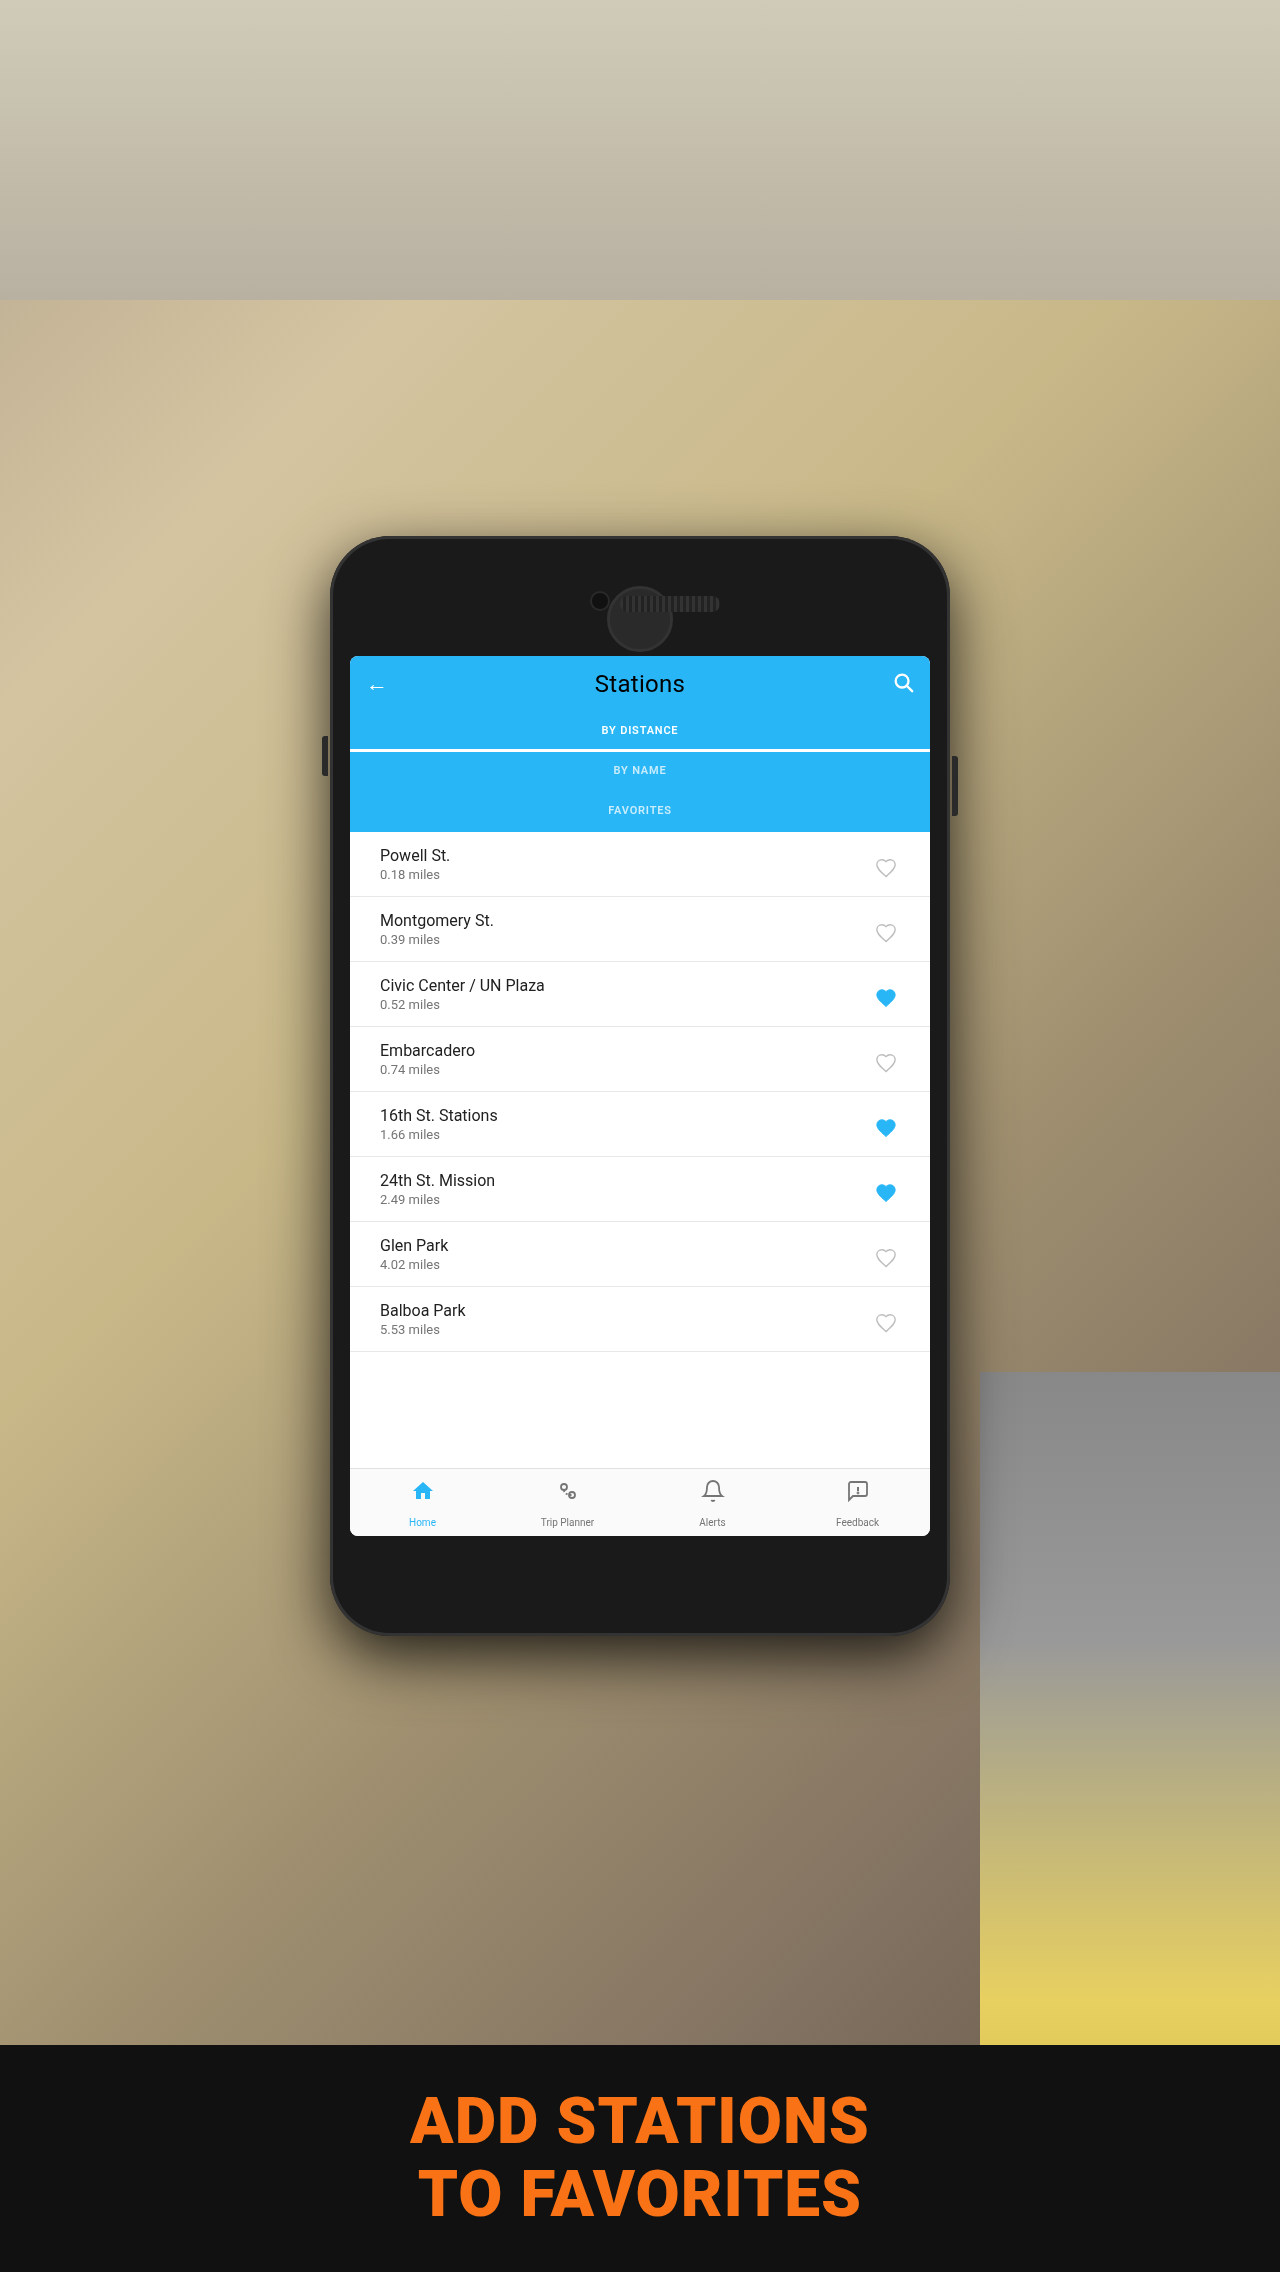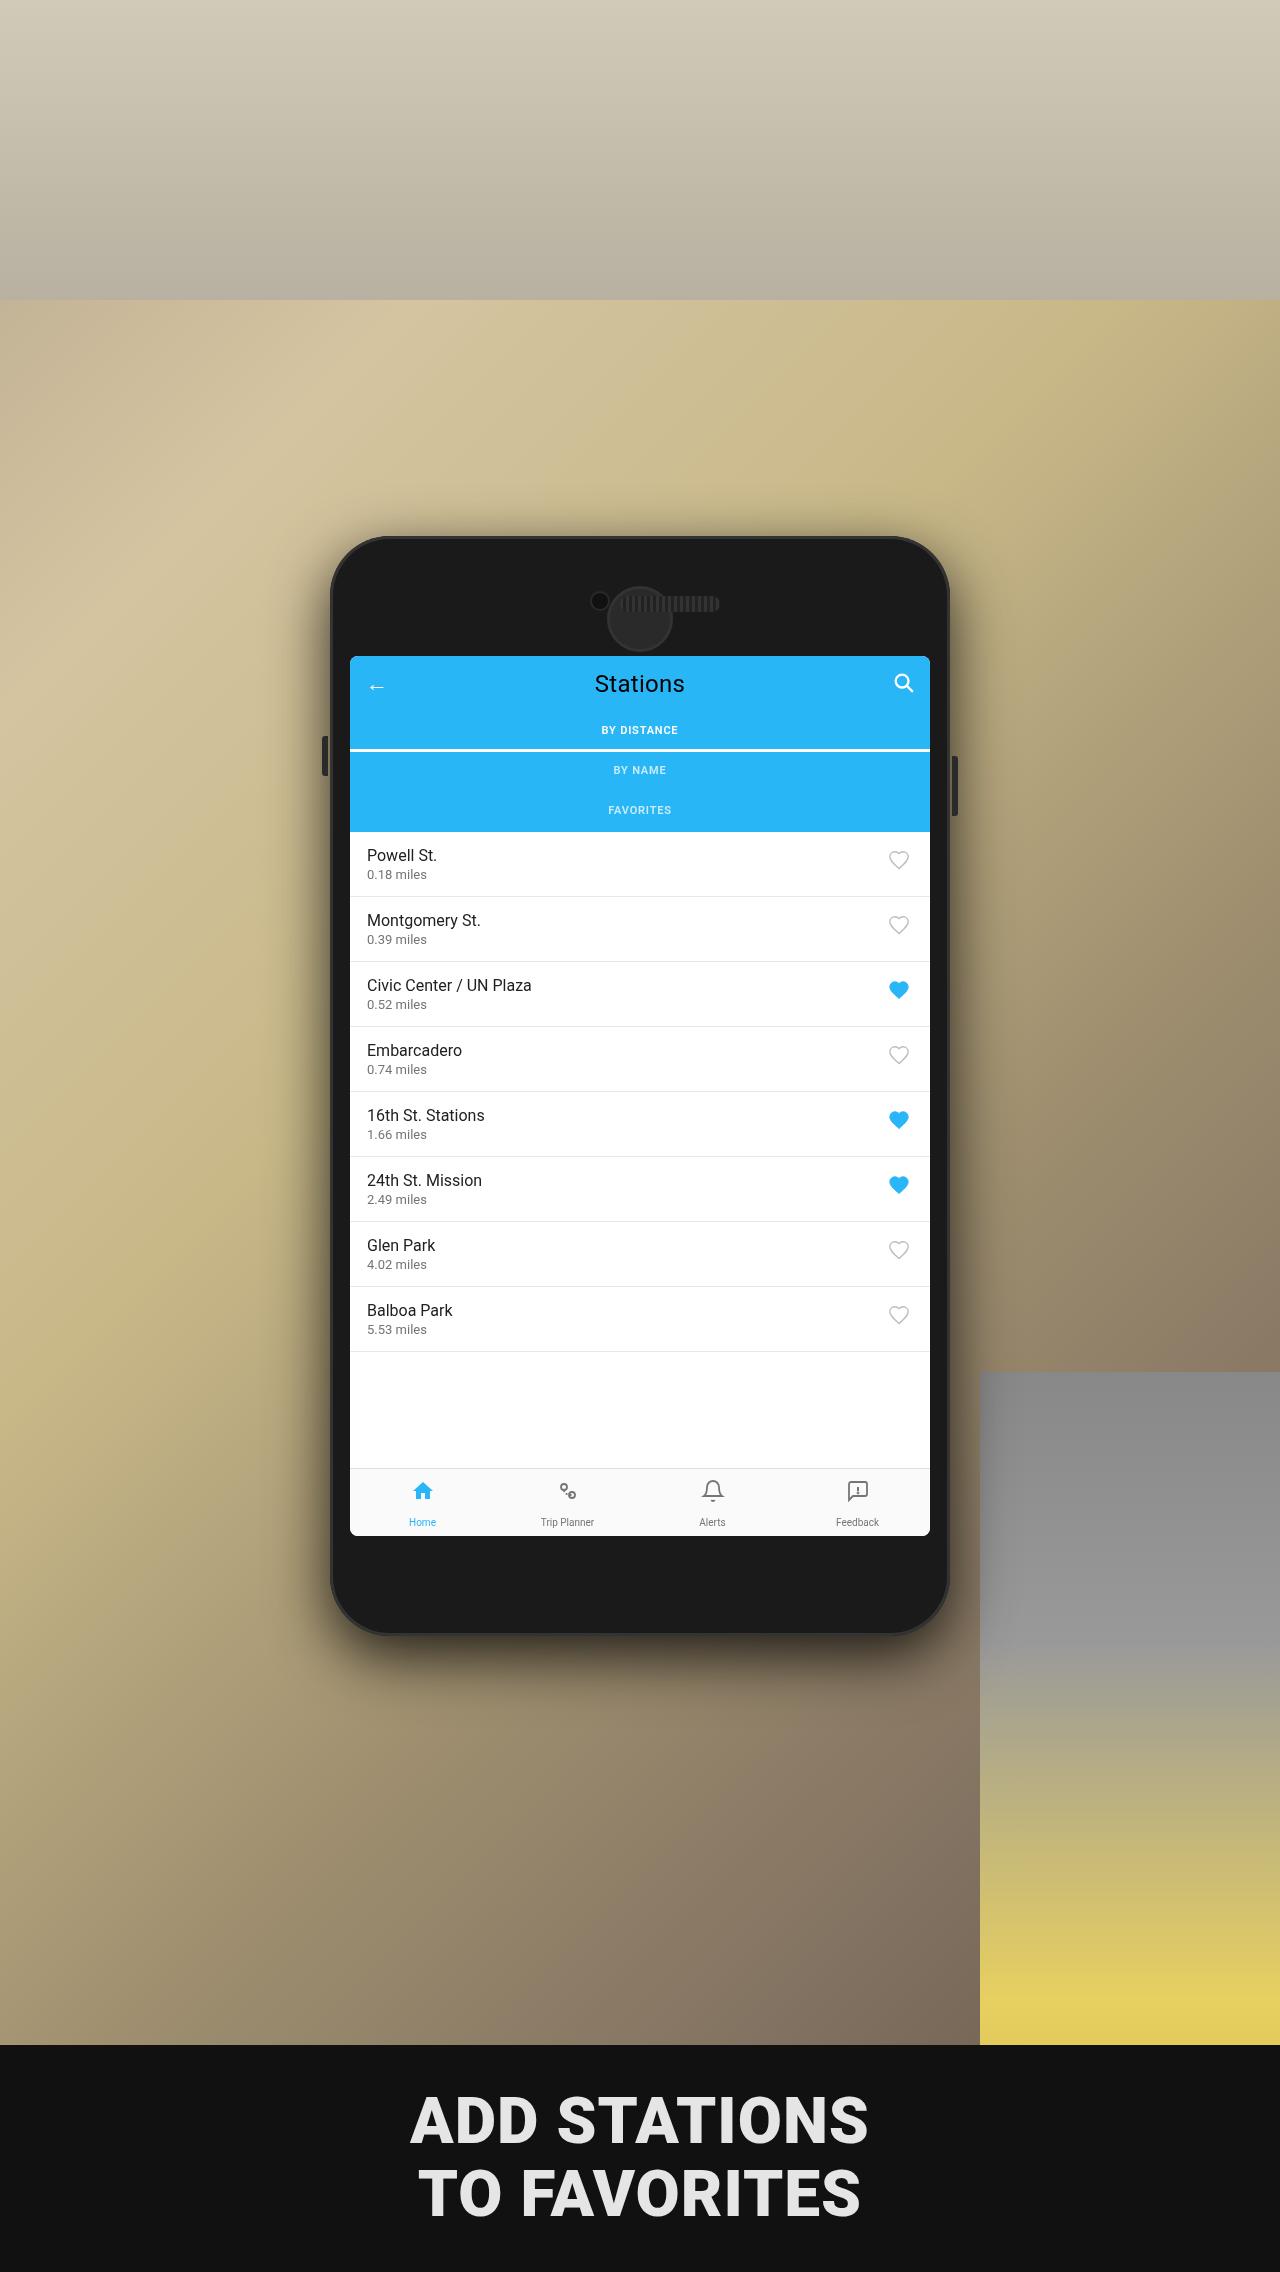--- a/index.html
+++ b/index.html
@@ -172,23 +172,23 @@
 
     
     .station-list {
       flex: 1;
       overflow-y: auto;
       background: white;
     }
 
     .station-item {
       display: flex;
-      align-items: flex-start;
+      align-items: flex-end;
       justify-content: space-between;
-      padding: 14px 17px;
+      padding: 14px 30px;
       border-bottom: 1px solid #e8e8e8;
       cursor: pointer;
       gap: 25px;
     }
 
     .station-info {
       flex: 1;
     }
 
     .station-name {
@@ -257,21 +257,21 @@
       bottom: 0;
       left: 0;
       right: 0;
       background: #111;
       padding: 40px 60px;
       text-align: center;
       z-index: 20;
     }
 
     .banner-text {
-      color: #e5e5e5;
+      color: #f97316;
       font-size: 64px;
       font-weight: 900;
       line-height: 1.15;
       letter-spacing: 1px;
       text-transform: uppercase;
     }
 
     
     .side-btn-left {
       position: absolute;

